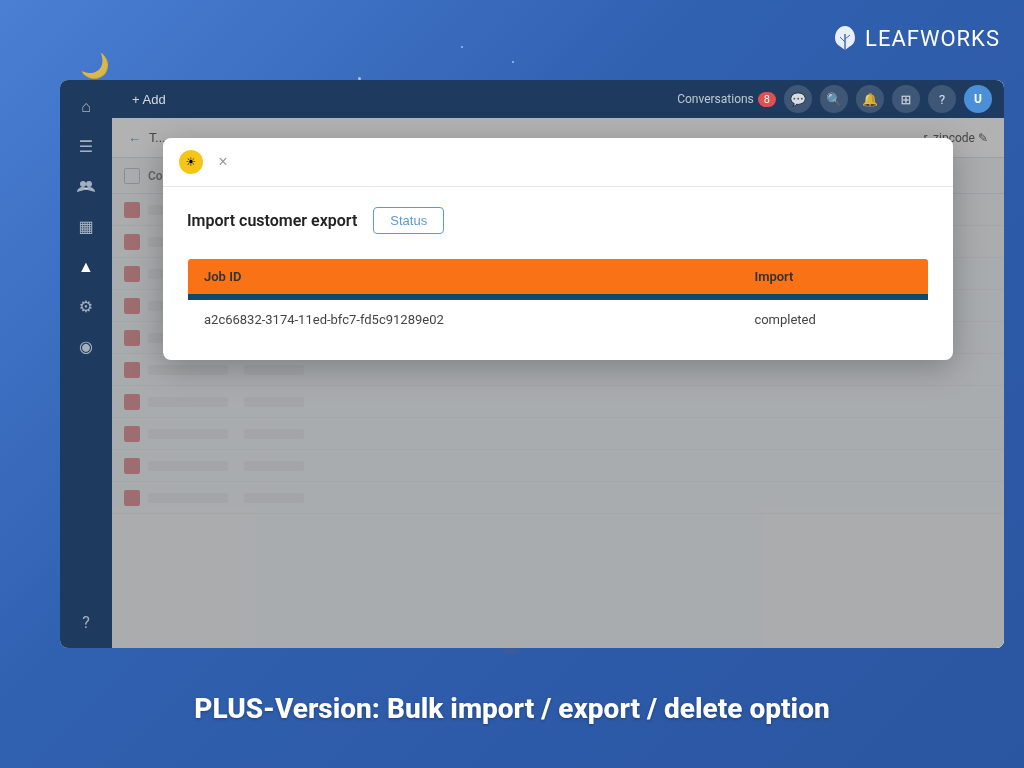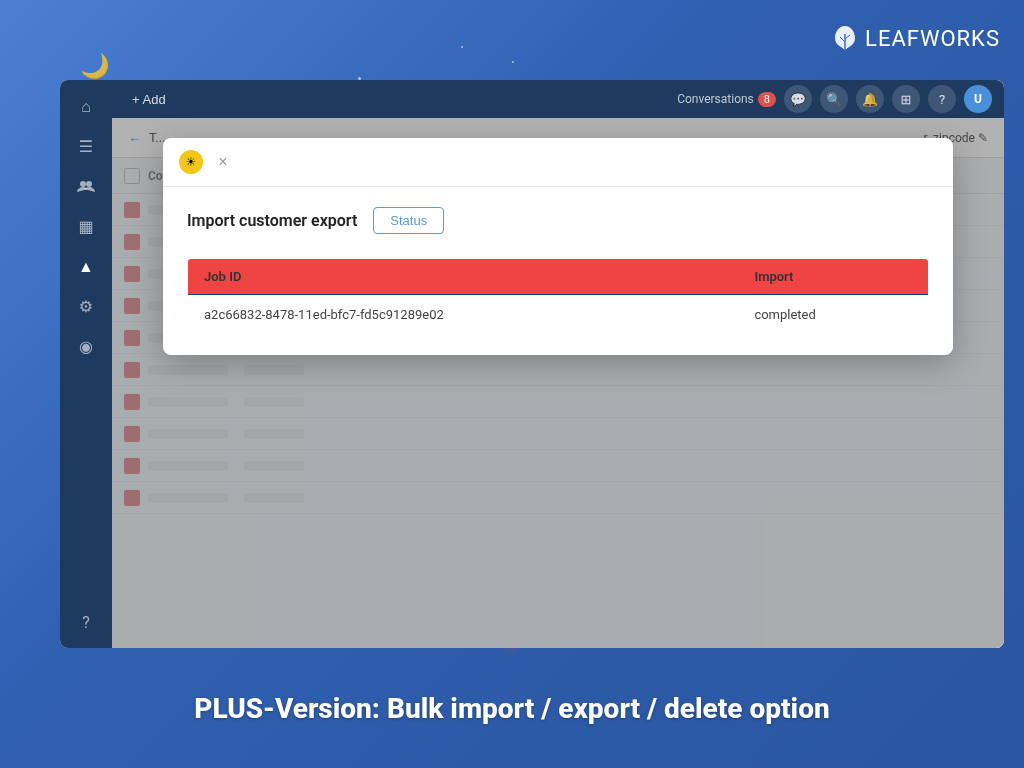--- a/index.html
+++ b/index.html
@@ -305,22 +305,22 @@
       border-radius: 4px;
       overflow: hidden;
     }
 
     .jobs-table th {
       text-align: left;
       padding: 10px 16px;
       font-size: 13px;
       font-weight: 600;
       color: #333;
-      background: #ef4444;
-      border-bottom: 1px solid #0c4a6e;
+      background: #f97316;
+      border-bottom: 6px solid #0c4a6e;
     }
 
     .jobs-table td {
       padding: 12px 16px;
       font-size: 13px;
       color: #444;
       border-bottom: 1px solid #f0f0f0;
     }
 
     .status-completed {
@@ -546,21 +546,21 @@
 
             <table class="jobs-table">
               <thead>
                 <tr>
                   <th>Job ID</th>
                   <th>Import</th>
                 </tr>
               </thead>
               <tbody id="jobs-tbody">
               <tr>
-                    <td>a2c66832-8478-11ed-bfc7-fd5c91289e02</td>
+                    <td>a2c66832-3174-11ed-bfc7-fd5c91289e02</td>
                     <td class="status-completed">completed</td>
                   </tr>
                 </tbody>
             </table>
 
           </div>
         </div>
       </div>
 
     </div>

